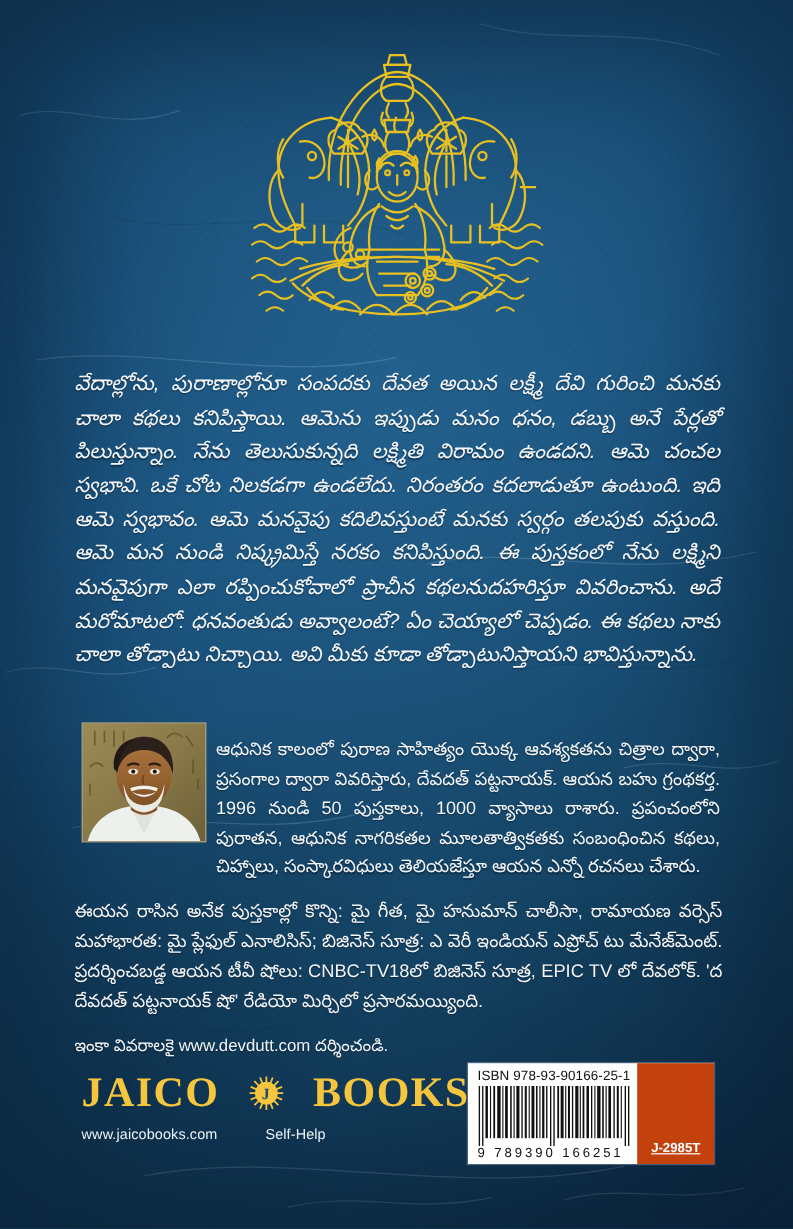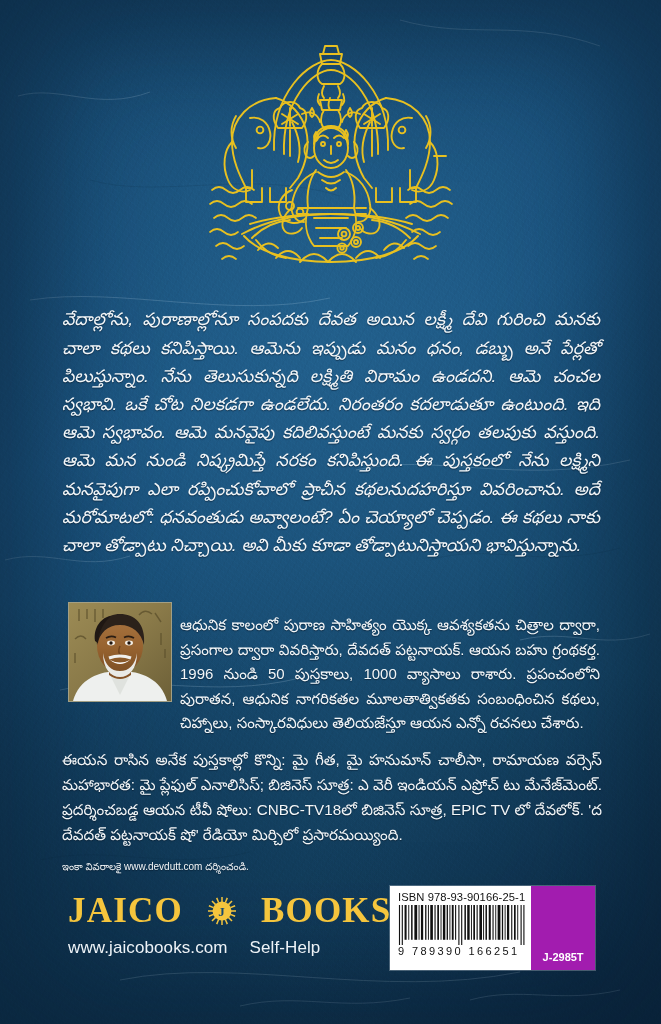--- a/index.html
+++ b/index.html
@@ -102,21 +102,21 @@
     width: 540px;
     font-size: 15.2px;
     line-height: 24.8px;
     text-align: justify;
   }
   #website-line {
     position: absolute;
     left: 62px;
     top: 845px;
     width: 540px;
-    font-size: 10px;
+    font-size: 14px;
     line-height: 24px;
   }
 
   
   #publisher-block {
     position: absolute;
     left: 68px;
     top: 893px;
   }
   #jaico-wordmark {
@@ -126,40 +126,40 @@
     color: #f5c53d;
     font-family: "Liberation Serif", serif;
     font-size: 35px;
     font-weight: 700;
     letter-spacing: 1.2px;
     line-height: 1;
   }
   #publisher-meta {
     margin-top: 10px;
     display: flex;
-    gap: 22px;
+    gap: 40px;
     color: #eef3f7;
-    font-size: 17px;
+    font-size: 12px;
     letter-spacing: .1px;
   }
 
   
   #barcode-block {
     position: absolute;
     left: 390px;
     top: 886px;
     width: 205px;
     height: 84px;
     background: #ffffff;
     display: flex;
     box-shadow: 0 0 0 1px rgba(255,255,255,.25);
   }
   #barcode-main {
     flex: 1 1 auto;
-    padding: 5px 6px 13px 8px;
+    padding: 5px 6px 3px 8px;
     display: flex;
     flex-direction: column;
     box-sizing: border-box;
   }
   #isbn-text {
     color: #111;
     font-size: 11.2px;
     letter-spacing: .1px;
     white-space: nowrap;
   }
@@ -168,29 +168,30 @@
     margin-top: 2px;
   }
   #barcode-digits {
     color: #111;
     font-size: 11px;
     letter-spacing: 2.4px;
     white-space: nowrap;
   }
   #barcode-sku {
     width: 69px;
-    background: #a21caf;
+    background: #c2410c;
     color: #fff;
     display: flex;
     align-items: flex-end;
     justify-content: center;
     padding-bottom: 7px;
     box-sizing: border-box;
     font-size: 11px;
     font-weight: 700;
+    text-decoration: underline;
   }
 </style>
 </head>
 <body>
 
 <div id="book-back-cover">
 
   <div class="tex tex-noise"></div>
   <svg class="tex tex-scratch" viewBox="0 0 661 1024" preserveAspectRatio="none">
     <g stroke="#cfe6f5" stroke-width="1" fill="none" opacity=".5">

